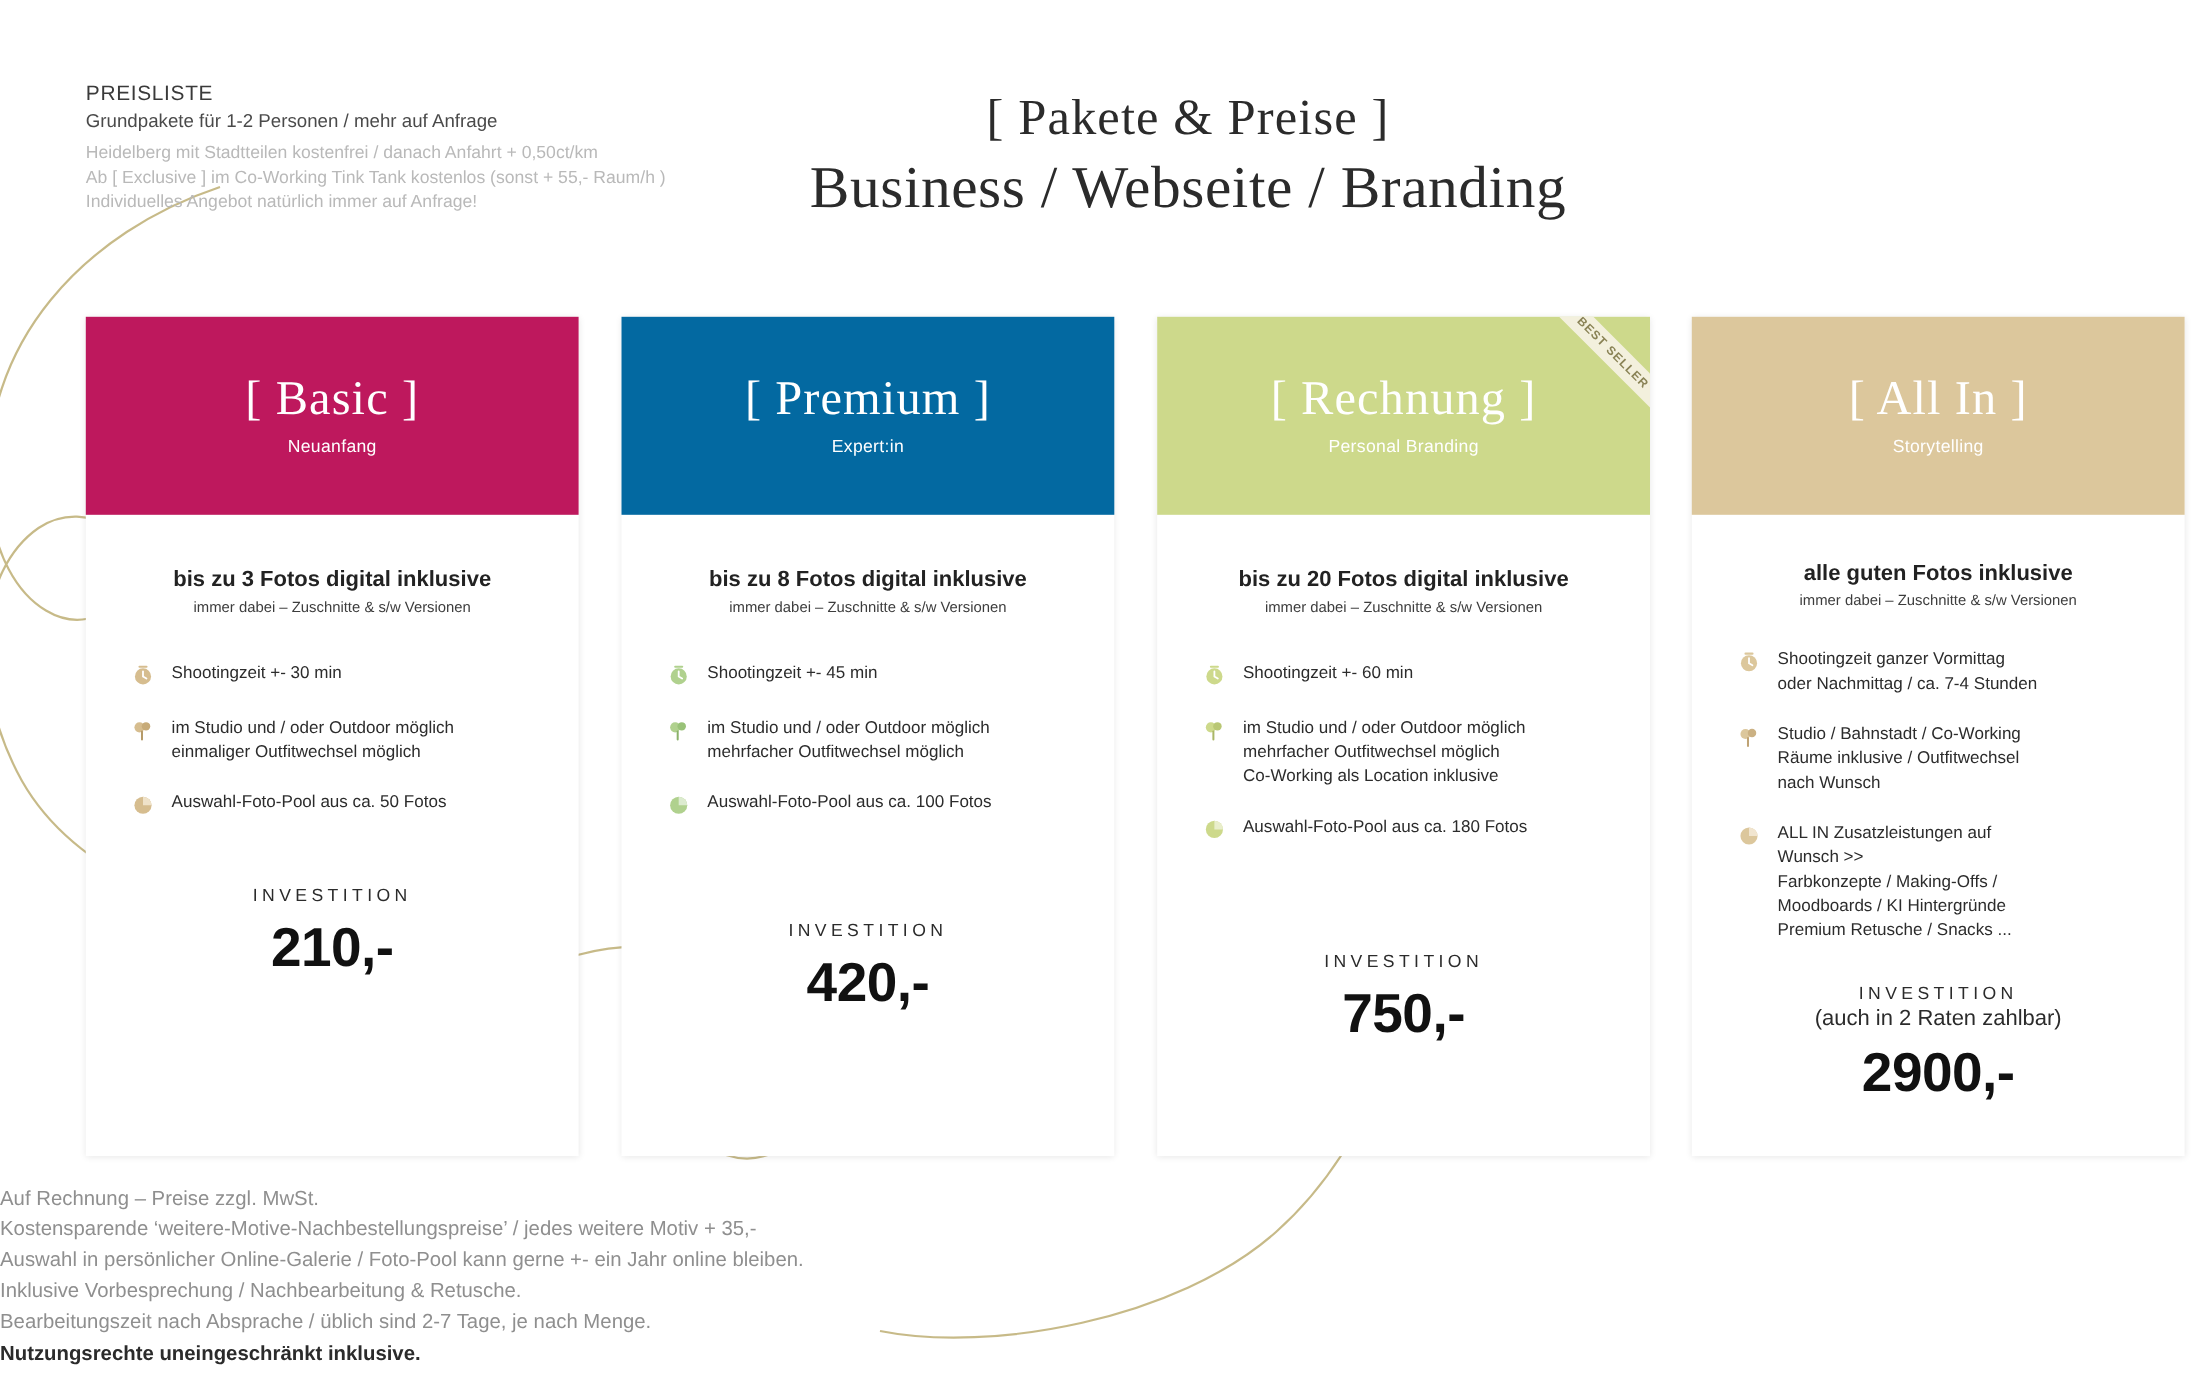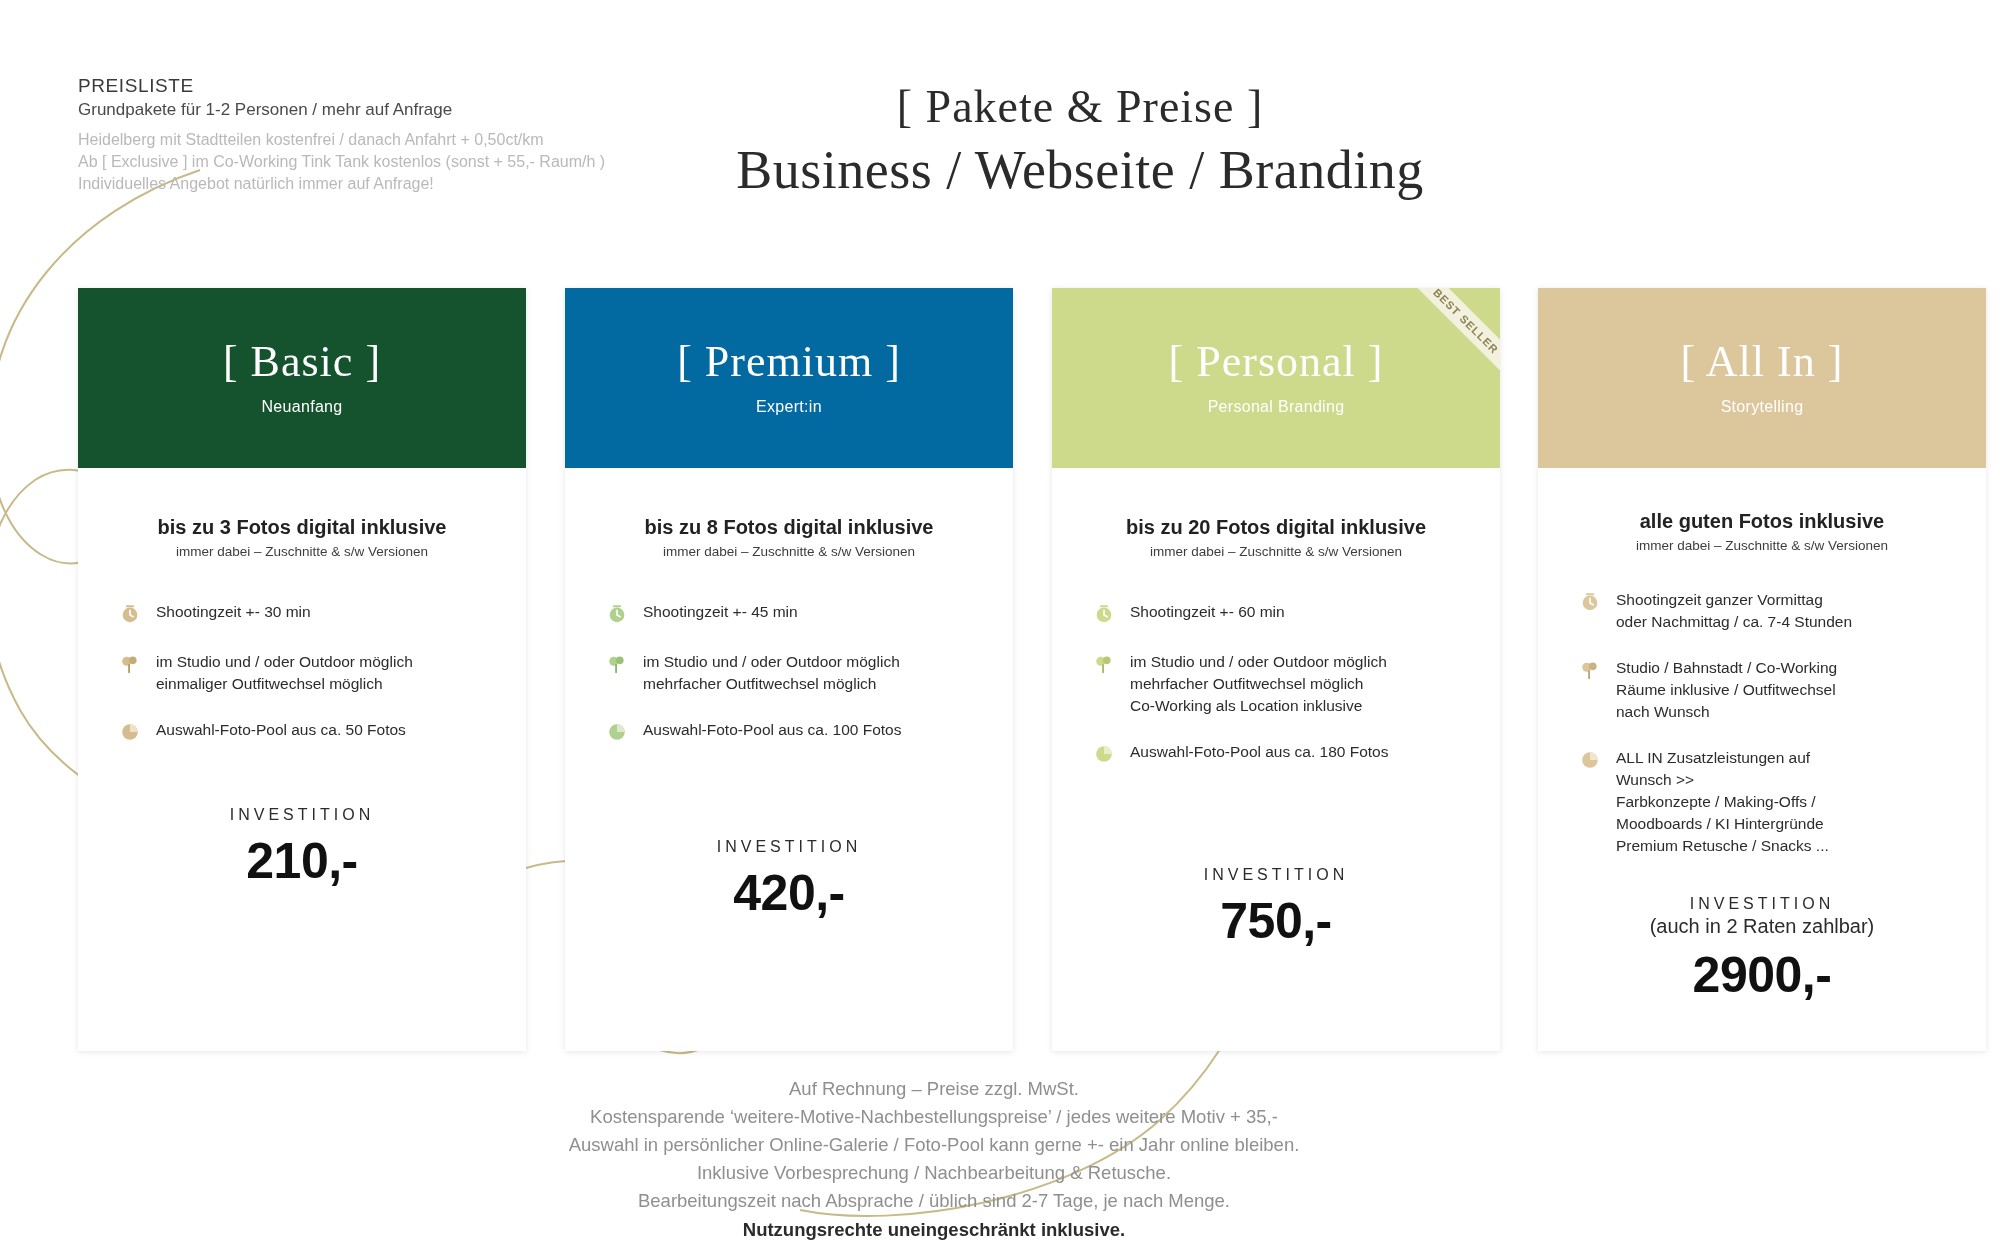--- a/index.html
+++ b/index.html
@@ -167,21 +167,20 @@
     color: #111;
     margin-top: 8px;
     letter-spacing: -0.5px;
   }
 
   
   .footer {
     position: absolute;
     left: 0; top: 1075px;
     width: 1868px;
-    text-align: center;
     color: #8f8f8f;
     font-size: 18.5px;
     line-height: 1.52;
   }
   .footer .strong { color: #2b2b2b; font-weight: 700; }
 </style>
 </head>
 <body>
 
 <div class="page">
@@ -205,21 +204,21 @@
   </div>
 
   <div class="title-block">
     <div class="title-line1">[ Pakete &amp; Preise ]</div>
     <div class="title-line2">Business / Webseite / Branding</div>
   </div>
 
   <div class="cards">
 
     <div class="card c0">
-      <div class="card-head" style="background:#14532d;">
+      <div class="card-head" style="background:#be185d;">
         <div class="card-name">[ Basic ]</div>
         <div class="card-tag">Neuanfang</div>
       </div>
       <div class="card-body">
         <div class="incl-main">bis zu 3 Fotos digital inklusive</div>
         <div class="incl-sub">immer dabei – Zuschnitte &amp; s/w Versionen</div>
         <div class="feature-list">
           <div class="feature">
             <span class="ic">
               <svg width="22" height="22" viewBox="0 0 24 24">
@@ -301,21 +300,21 @@
         <div class="invest-wrap" style="top:322px;">
           <div class="invest-label">INVESTITION</div>
           <div class="invest-price">420,-</div>
         </div>
       </div>
     </div>
 
     <div class="card c2">
       <div class="card-head" style="background:#cdd98b;">
         <div class="ribbon">BEST SELLER</div>
-        <div class="card-name">[ Personal ]</div>
+        <div class="card-name">[ Rechnung ]</div>
         <div class="card-tag">Personal Branding</div>
       </div>
       <div class="card-body">
         <div class="incl-main">bis zu 20 Fotos digital inklusive</div>
         <div class="incl-sub">immer dabei – Zuschnitte &amp; s/w Versionen</div>
         <div class="feature-list">
           <div class="feature">
             <span class="ic">
               <svg width="22" height="22" viewBox="0 0 24 24">
                   <circle cx="12" cy="13" r="8" fill="#cdd98b"></circle>

